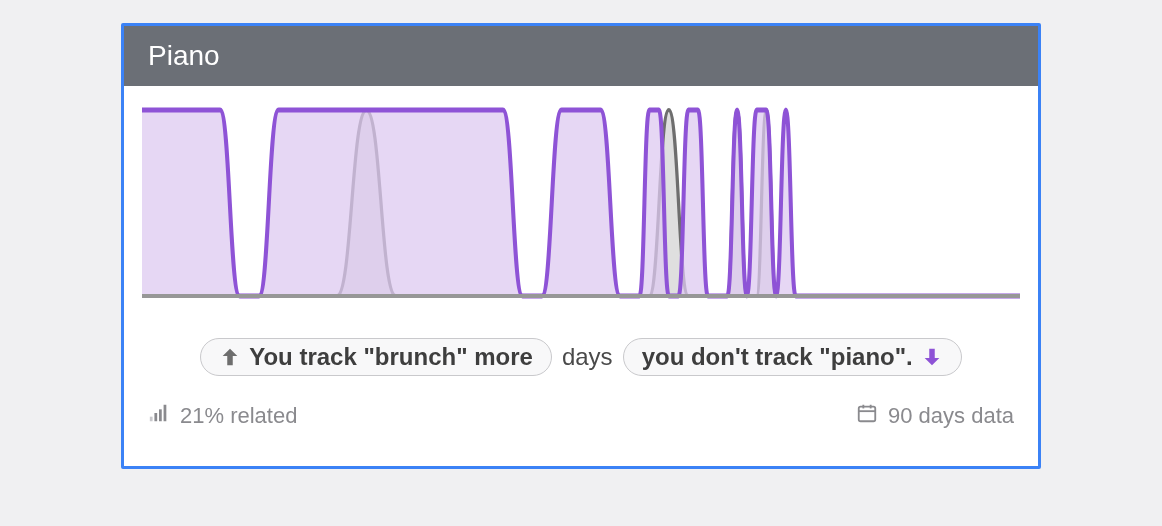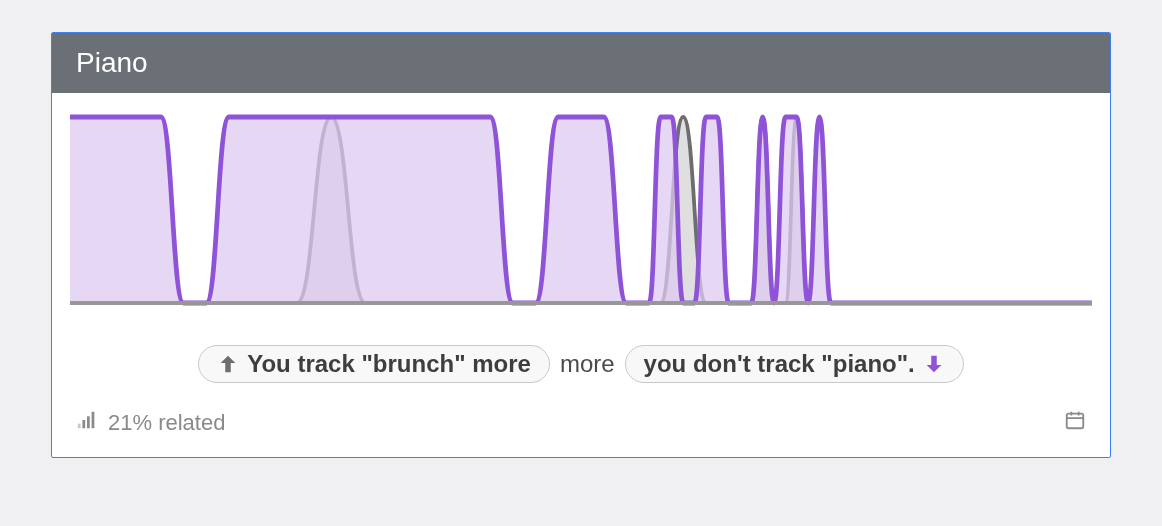--- a/index.html
+++ b/index.html
@@ -5,25 +5,25 @@
   * { box-sizing: border-box; }
   body {
     margin: 0;
     padding: 20px;
     background: #f0f0f2;
     font-family: -apple-system, BlinkMacSystemFont, "Segoe UI", Helvetica, Arial, sans-serif;
     color: #4a4a4a;
   }
   .card {
     background: #ffffff;
-    border: 1px solid #3b82f6;
+    border: 3px solid #3b82f6;
     border-radius: 2px;
     overflow: hidden;
-    width: 1060px;
-    margin: 12px auto;
+    width: 920px;
+    margin: 3px auto;
   }
   .card-header {
     background: #6b6f76;
     color: #ffffff;
     font-size: 28px;
     font-weight: 400;
     padding: 14px 24px;
   }
   .chart-wrap {
     padding: 18px 18px 0 18px;
@@ -57,21 +57,21 @@
     display: inline-flex;
   }
   .between-text {
     font-weight: 400;
     color: #4a4a4a;
   }
   .footer-row {
     display: flex;
     justify-content: space-between;
     align-items: center;
-    padding: 8px 24px 20px 24px;
+    padding: 8px 24px 36px 24px;
     color: #8a8a8e;
     font-size: 22px;
   }
   .footer-item {
     display: inline-flex;
     align-items: center;
     gap: 10px;
   }
   .stars {
     display: inline-flex;
@@ -101,21 +101,21 @@
 
   <div class="insight-row">
     <span class="pill">
       <span class="arrow-up">
         <svg width="22" height="22" viewBox="0 0 24 24">
             <path id="arrow-up-path" d="M12 3 L20 11 L15 11 L15 21 L9 21 L9 11 L4 11 Z" fill="#6e6e6e"></path>
           </svg>
       </span>
       <span>You track "brunch" more</span>
     </span>
-    <span class="between-text">more</span>
+    <span class="between-text">days</span>
     <span class="pill">
       <span>you don't track "piano".</span>
       <span class="arrow-down">
         <svg width="22" height="22" viewBox="0 0 24 24">
             <path id="arrow-down-path" d="M12 21 L4 13 L9 13 L9 3 L15 3 L15 13 L20 13 Z" fill="#8e53d6"></path>
           </svg>
       </span>
     </span>
   </div>
 
@@ -134,17 +134,18 @@
 
     <span class="footer-item">
       <span>
         <svg width="22" height="22" viewBox="0 0 24 24" fill="none" stroke="#8a8a8e" stroke-width="2">
           <rect x="3" y="5" width="18" height="16" rx="2"></rect>
           <line x1="3" y1="10" x2="21" y2="10"></line>
           <line x1="8" y1="3" x2="8" y2="7"></line>
           <line x1="16" y1="3" x2="16" y2="7"></line>
         </svg>
       </span>
+      <span>90 days data</span>
     </span>
 
   </div>
 
 </div>
 
 </body></html>

